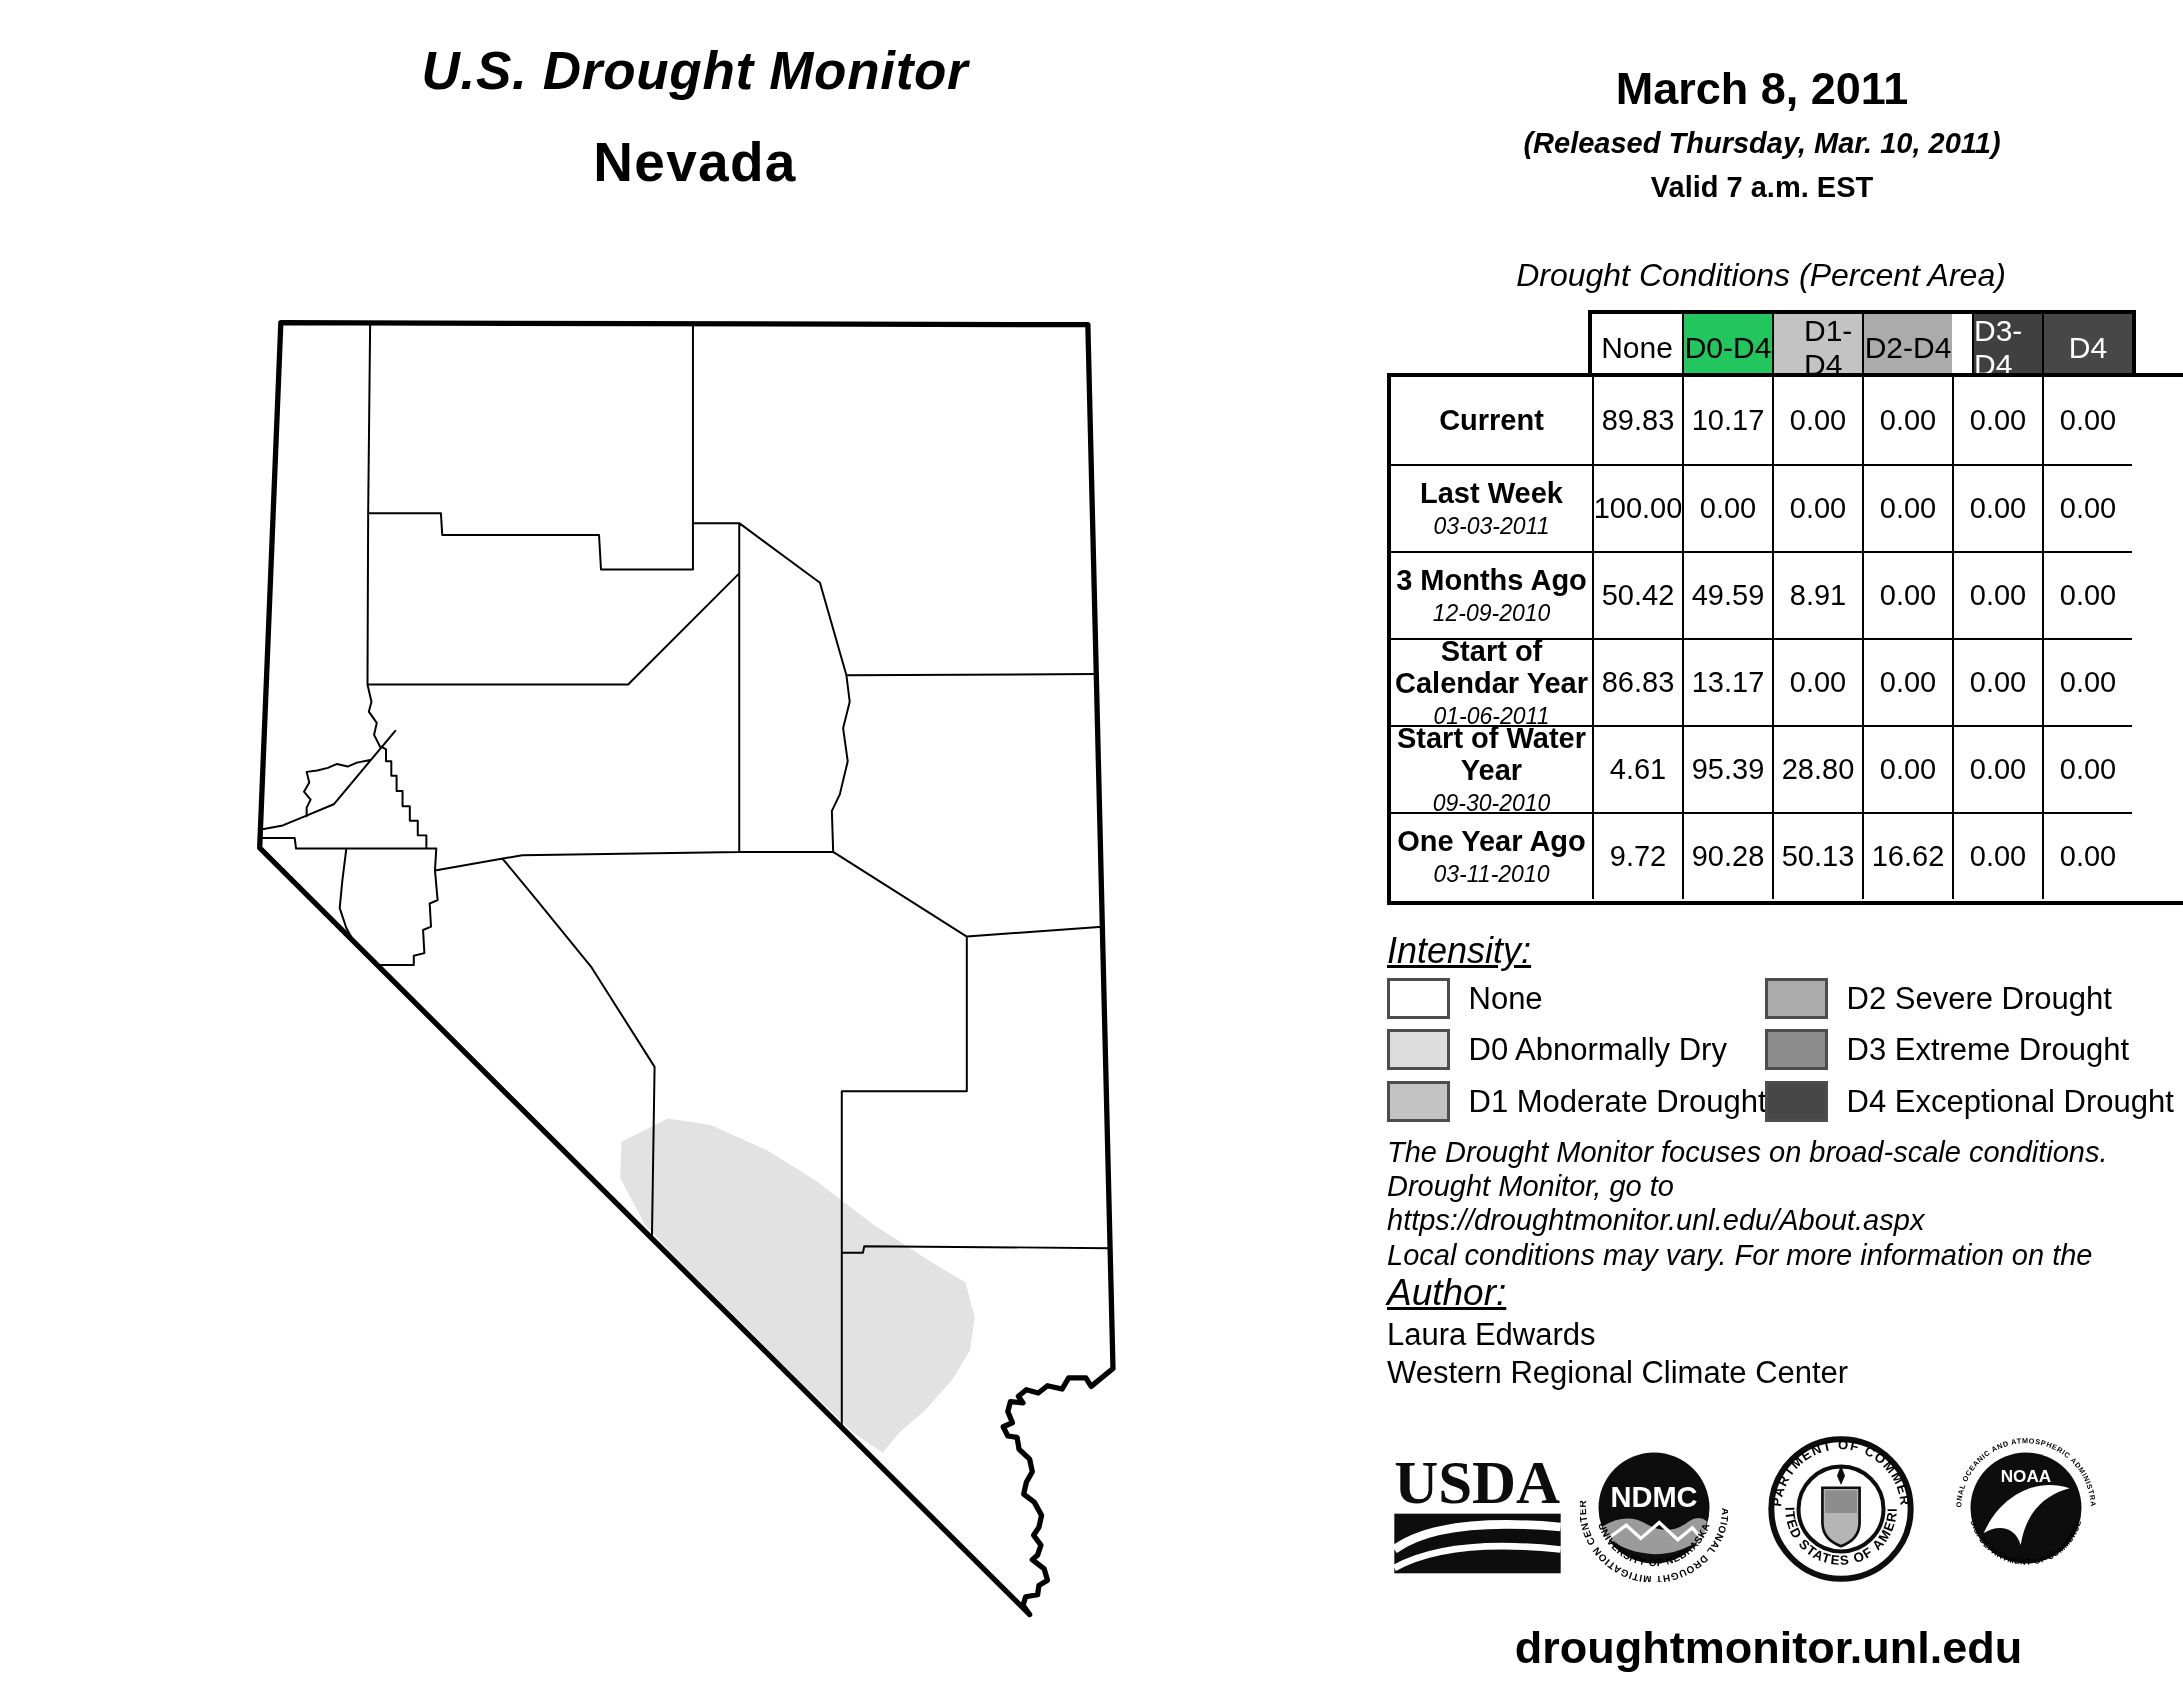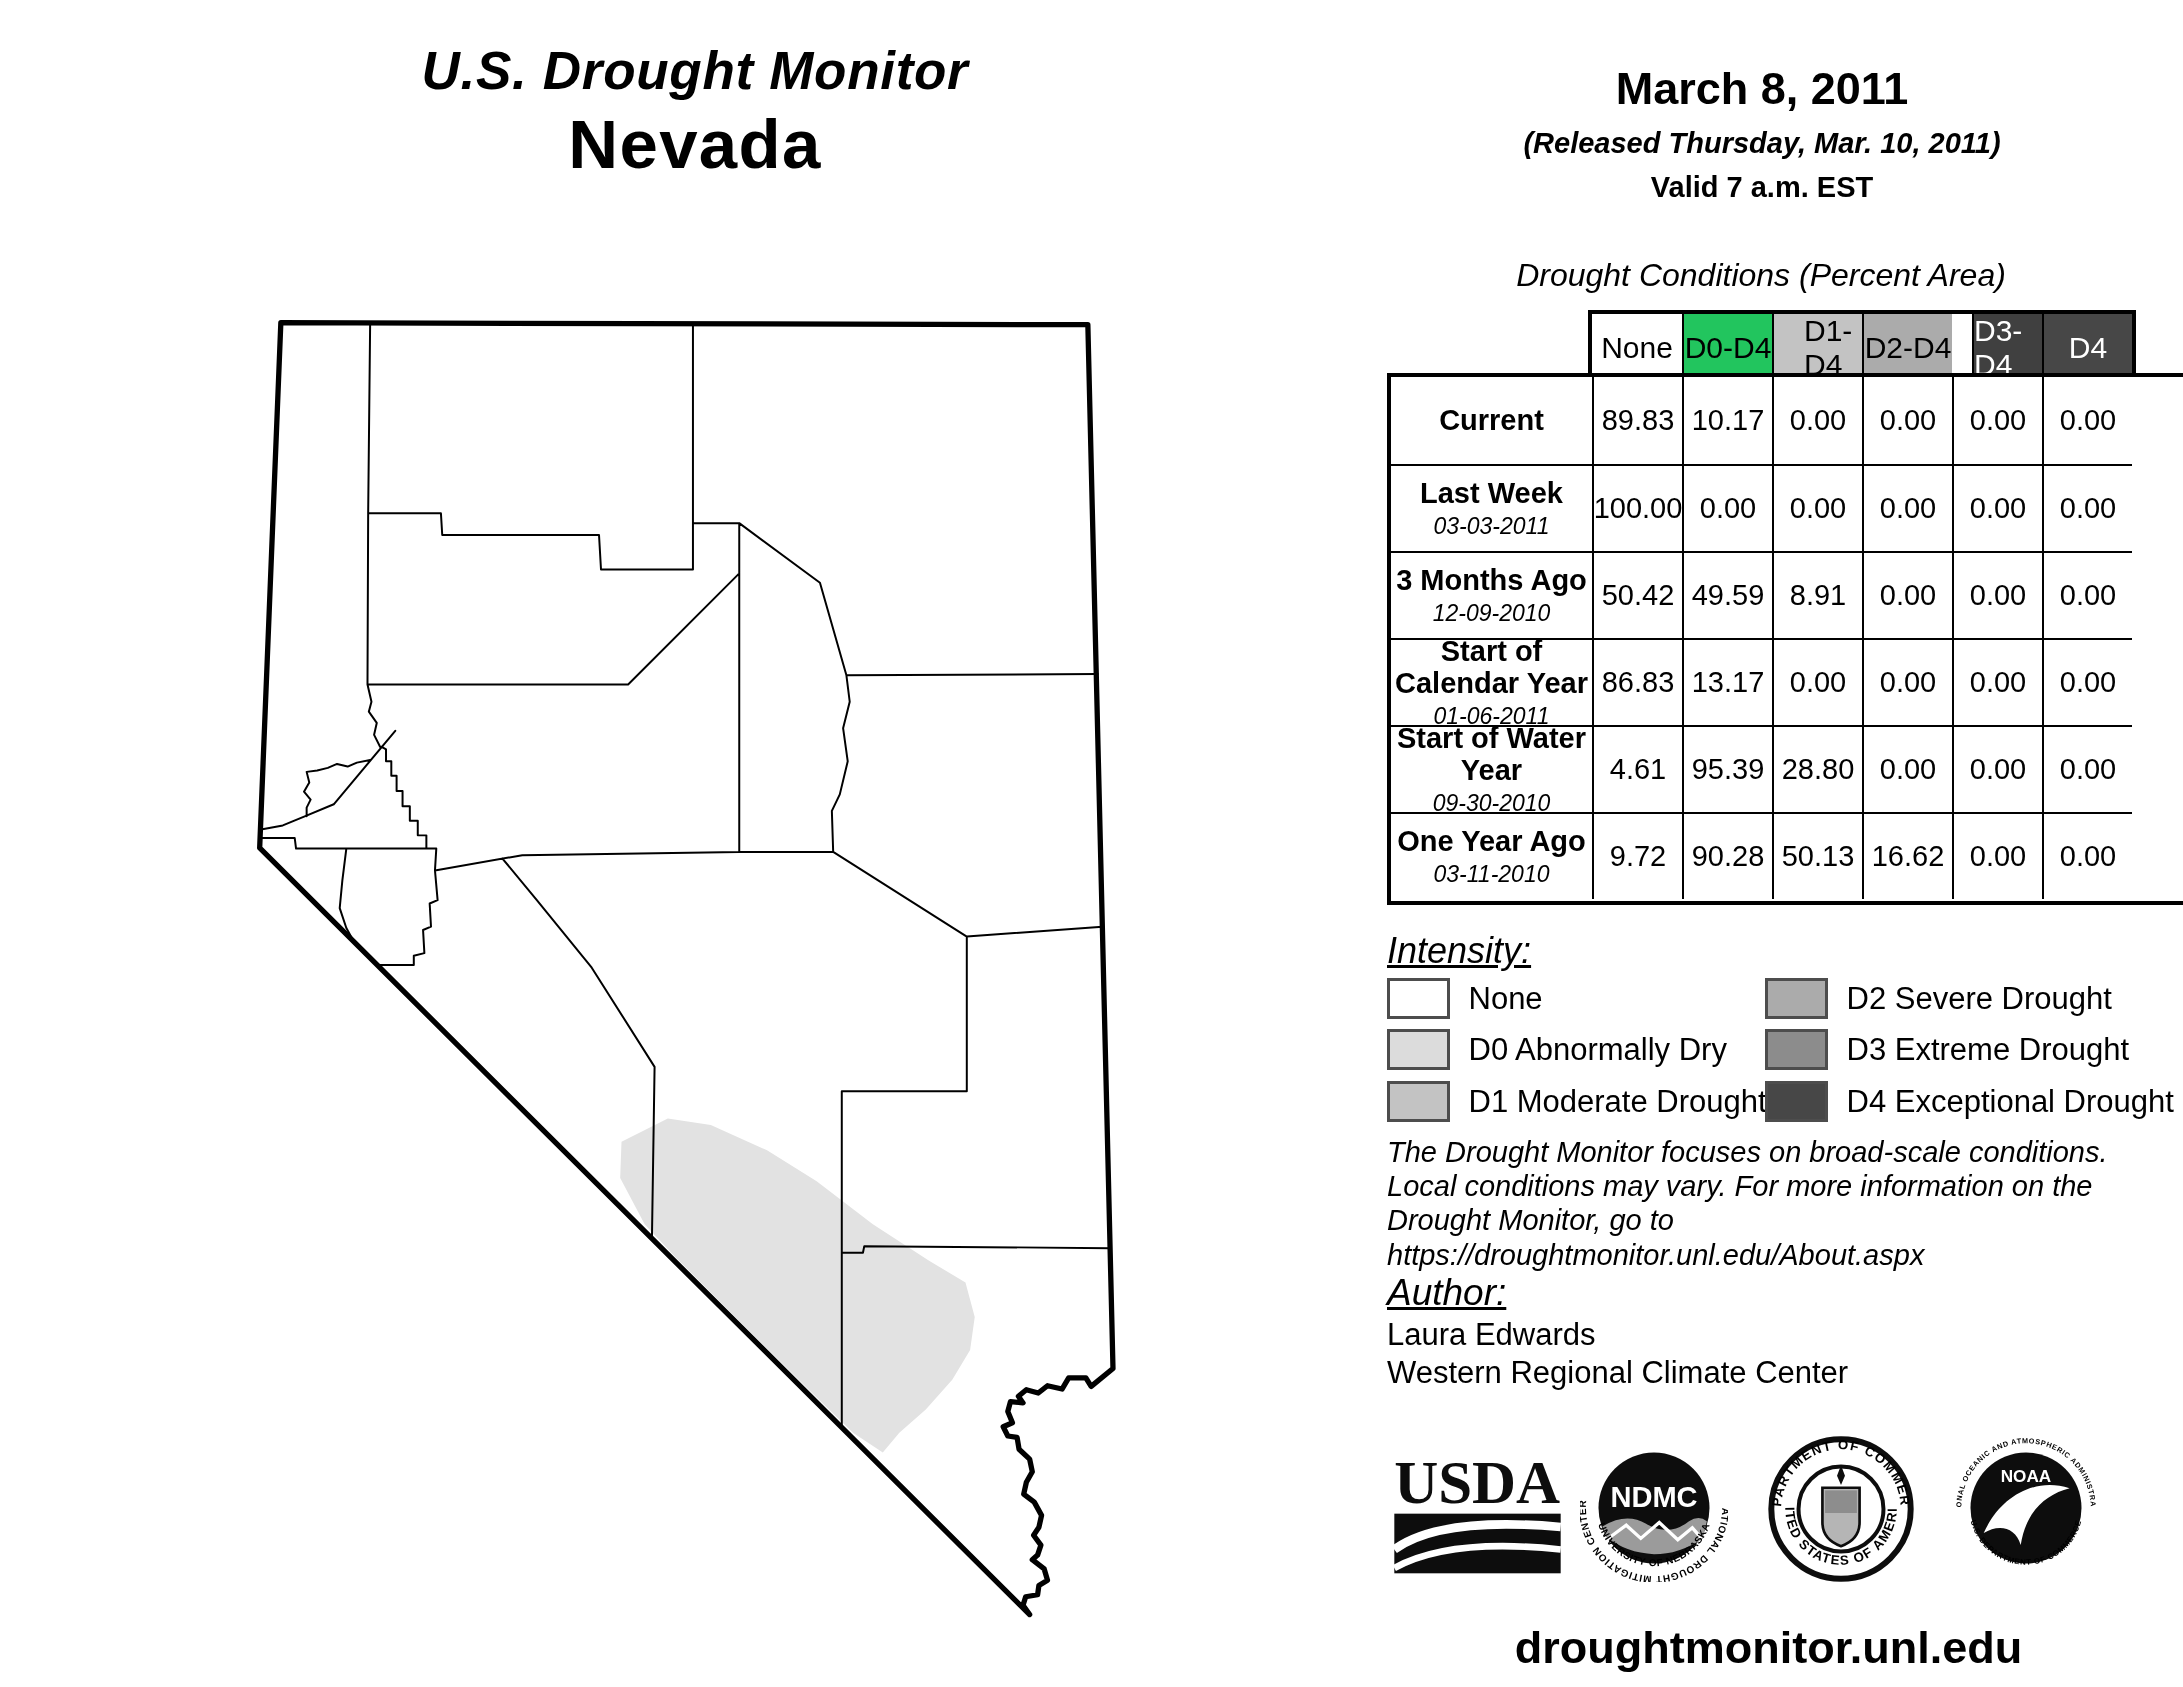--- a/index.html
+++ b/index.html
@@ -3,21 +3,21 @@
 <meta charset="utf-8">
 <style>
   * { margin:0; padding:0; box-sizing:border-box; }
   html,body { width:2183px; height:1687px; background:#ffffff; overflow:hidden;
               font-family:"Liberation Sans", sans-serif; color:#000; }
   .abs { position:absolute; }
 
   
   #title-block { left:232px; top:40px; width:926px; text-align:center; }
   #title-line1 { font-size:53px; font-weight:bold; font-style:italic; letter-spacing:0.7px; }
-  #title-line2 { font-size:69px; font-weight:bold; margin-top:4px; letter-spacing:1.3px; }
+  #title-line2 { font-size:55px; font-weight:bold; margin-top:29px; letter-spacing:1.3px; }
 
   
   #date-block { left:1332px; top:63px; width:860px; text-align:center; }
   #date-main  { font-size:45px; font-weight:bold; }
   #date-released { font-size:29px; font-weight:bold; font-style:italic; margin-top:12px; }
   #date-valid { font-size:29px; font-weight:bold; margin-top:10.6px; }
 
   
   #table-title { left:1387px; top:257px; width:748px; text-align:center;
                  font-size:32px; font-style:italic; }
@@ -228,22 +228,22 @@
   <div class="swatch sw-d3"></div>
   <div class="legend-label">D3 Extreme Drought</div>
 </div>
 <div class="abs legend-item" style="left:1765px; top:1081px;">
   <div class="swatch sw-d4"></div>
   <div class="legend-label">D4 Exceptional Drought</div>
 </div>
 
 <div class="abs" id="disclaimer">
   <div>The Drought Monitor focuses on broad-scale conditions.</div>
+  <div>Drought Monitor, go to https://droughtmonitor.unl.edu/About.aspx</div>
   <div>Local conditions may vary. For more information on the</div>
-  <div>Drought Monitor, go to https://droughtmonitor.unl.edu/About.aspx</div>
 </div>
 
 <div class="abs" id="author-heading">Author:</div>
 <div class="abs" id="author-name">Laura Edwards</div>
 <div class="abs" id="author-org">Western Regional Climate Center</div>
 
 <svg class="abs" style="left:1393px; top:1450px;" width="169" height="126" viewBox="0 0 255 190">
   <text x="127" y="80" text-anchor="middle" font-family="Liberation Serif, serif" font-weight="bold" font-size="92" fill="#0d0d0d">USDA</text>
   <rect x="2" y="96" width="251" height="90" fill="#0d0d0d"></rect>
   <path d="M 2,150 Q 70,100 253,116" fill="none" stroke="#fff" stroke-width="13"></path>

